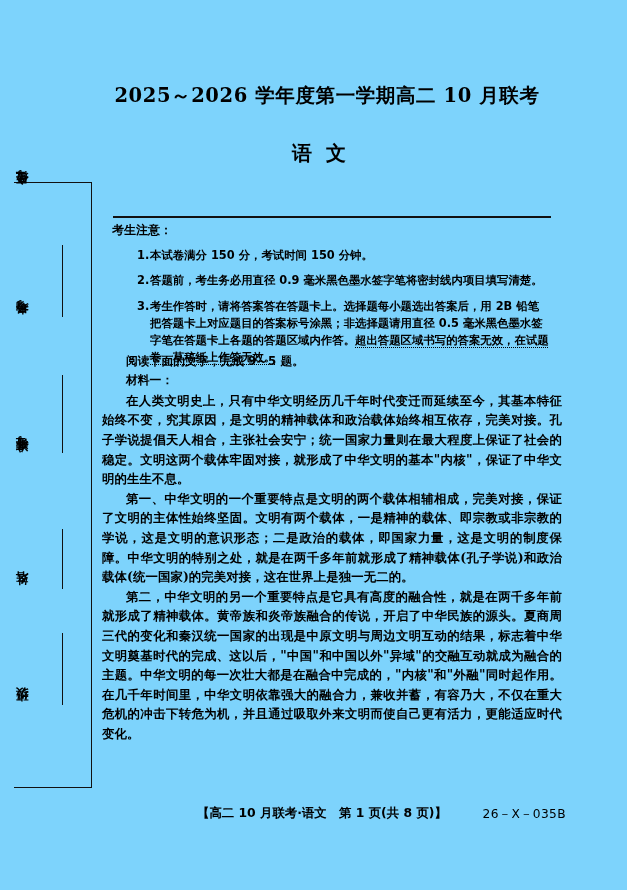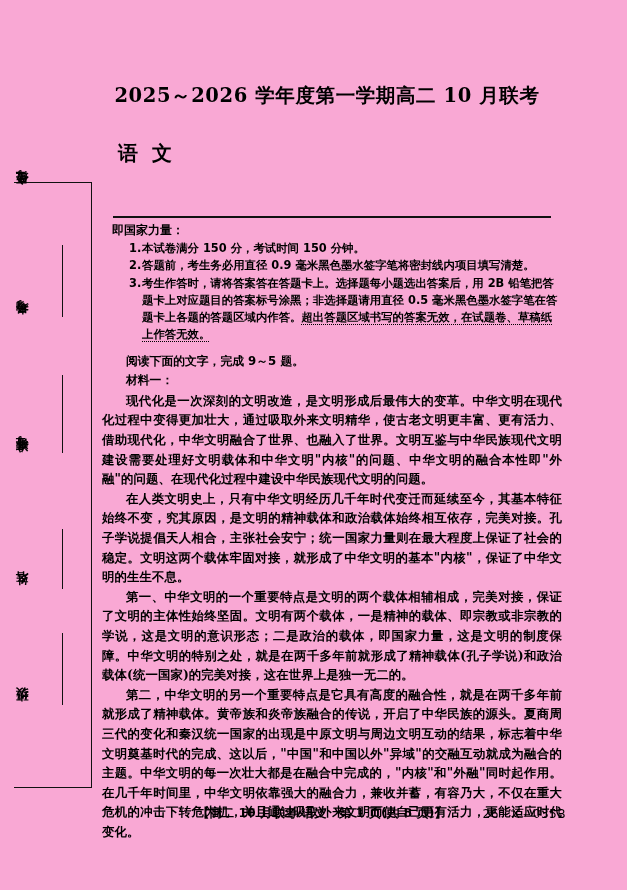--- a/index.html
+++ b/index.html
@@ -15,21 +15,21 @@
     color: #000000;
     overflow: hidden;
   }
 
   
   #page {
     position: absolute;
     left: 0; top: 0;
     width: 627px;
     height: 890px;
-    background: #f9a8d4;
+    background: #7dd3fc;
   }
 
   
   #seal-col {
     position: absolute;
     left: 14px;
     top: 182px;
     width: 78px;
     height: 606px;
     border-top: 1.6px solid #111;
@@ -67,23 +67,24 @@
     width: 470px;
     text-align: center;
     font-family: "DejaVu Serif", "Liberation Serif", serif;
     font-weight: bold;
     font-size: 19.5px;
     letter-spacing: 0.6px;
     white-space: nowrap;
   }
   #subject-title {
     position: absolute;
-    left: 104px;
+    left: 84px;
     top: 140px;
     width: 470px;
+    text-align: center;
     font-family: "DejaVu Sans", "Liberation Sans", sans-serif;
     font-weight: bold;
     font-size: 20px;
     letter-spacing: 14px;
     text-indent: 14px;
   }
 
   
   #notice-rule {
     position: absolute;
@@ -110,21 +111,21 @@
   }
   #notice ol {
     margin: 0;
     padding: 0 0 0 17px;
     list-style: none;
     counter-reset: n;
   }
   #notice ol li {
     counter-increment: n;
     position: relative;
-    margin: 0;
+    margin: 8px;
     text-indent: 0;
     padding-left: 13px;
   }
   #notice ol li::before {
     content: counter(n) ".";
     position: absolute;
     left: 0;
     top: 0;
   }
   .emph {
@@ -213,33 +214,32 @@
 
     <div class="seal-item" style="top:410px;">姓名</div>
     <div class="seal-line" style="top:450px; height:72px;"></div>
 
     <div class="seal-item" style="top:526px;">班级</div>
   </div>
 
   <div id="notice-rule"></div>
 
   <div id="notice">
-    <div class="notice-head">即国家力量：</div>
+    <div class="notice-head">考生注意：</div>
     <ol>
       <li>本试卷满分 150 分，考试时间 150 分钟。</li>
       <li>答题前，考生务必用直径 0.9 毫米黑色墨水签字笔将密封线内项目填写清楚。</li>
       <li><span>考生作答时，请将答案答在答题卡上。选择题每小题选出答案后，用 2B 铅笔把答题卡上对应题目的答案标号涂黑；非选择题请用直径 0.5 毫米黑色墨水签字笔在答题卡上各题的答题区域内作答。</span><span class="emph">超出答题区域书写的答案无效，在试题卷、草稿纸上作答无效。</span></li>
     </ol>
   </div>
 
   <div id="content">
     <div class="sub-h">阅读下面的文字，完成 9～5 题。</div>
     <div class="sub-h">材料一：</div>
 
-    <p class="para">现代化是一次深刻的文明改造，是文明形成后最伟大的变革。中华文明在现代化过程中变得更加壮大，通过吸取外来文明精华，使古老文明更丰富、更有活力、借助现代化，中华文明融合了世界、也融入了世界。文明互鉴与中华民族现代文明建设需要处理好文明载体和中华文明"内核"的问题、中华文明的融合本性即"外融"的问题、在现代化过程中建设中华民族现代文明的问题。</p>
     <p class="para">在人类文明史上，只有中华文明经历几千年时代变迁而延续至今，其基本特征始终不变，究其原因，是文明的精神载体和政治载体始终相互依存，完美对接。孔子学说提倡天人相合，主张社会安宁；统一国家力量则在最大程度上保证了社会的稳定。文明这两个载体牢固对接，就形成了中华文明的基本"内核"，保证了中华文明的生生不息。</p>
     <p class="para">第一、中华文明的一个重要特点是文明的两个载体相辅相成，完美对接，保证了文明的主体性始终坚固。文明有两个载体，一是精神的载体、即宗教或非宗教的学说，这是文明的意识形态；二是政治的载体，即国家力量，这是文明的制度保障。中华文明的特别之处，就是在两千多年前就形成了精神载体(孔子学说)和政治载体(统一国家)的完美对接，这在世界上是独一无二的。</p>
     <p class="para">第二，中华文明的另一个重要特点是它具有高度的融合性，就是在两千多年前就形成了精神载体。黄帝族和炎帝族融合的传说，开启了中华民族的源头。夏商周三代的变化和秦汉统一国家的出现是中原文明与周边文明互动的结果，标志着中华文明奠基时代的完成、这以后，"中国"和中国以外"异域"的交融互动就成为融合的主题。中华文明的每一次壮大都是在融合中完成的，"内核"和"外融"同时起作用。在几千年时间里，中华文明依靠强大的融合力，兼收并蓄，有容乃大，不仅在重大危机的冲击下转危为机，并且通过吸取外来文明而使自己更有活力，更能适应时代变化。</p>
   </div>
 
   <div id="footer">
     <div id="footer-center">【高二 10 月联考·语文　第 1 页(共 8 页)】</div>
     <div id="footer-code">26－X－035B</div>
   </div>
 

